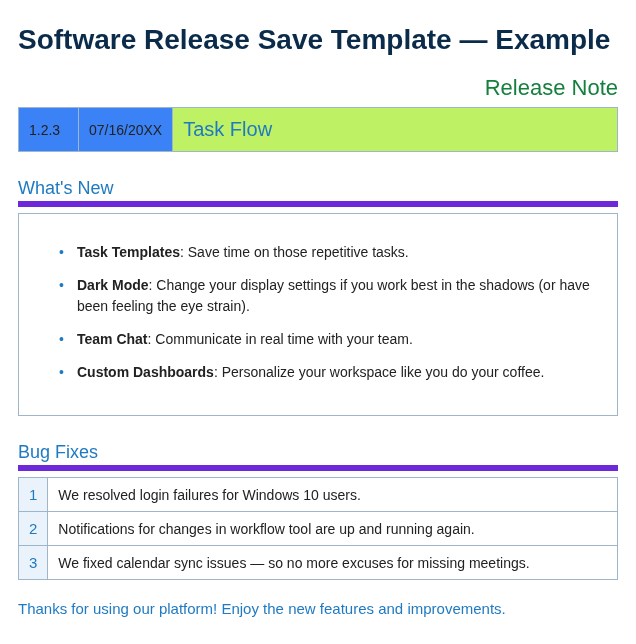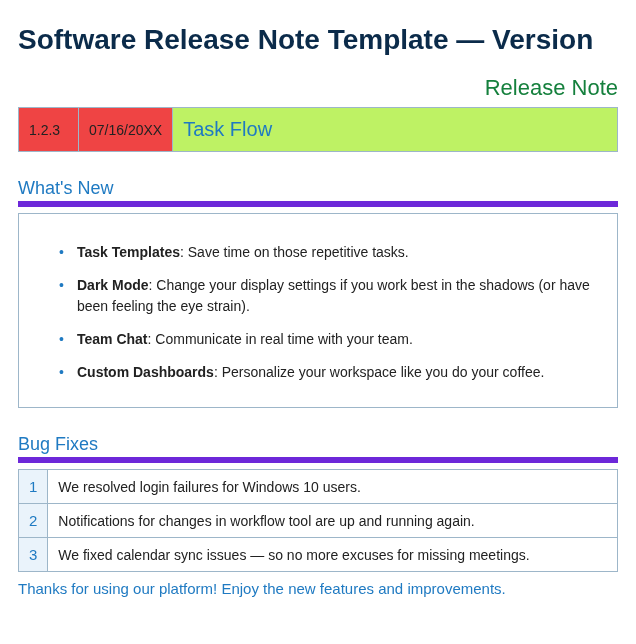--- a/index.html
+++ b/index.html
@@ -32,39 +32,39 @@
     .meta-table th {
       text-align: left;
       font-weight: 400;
       color: #555;
       padding: 4px 8px;
       font-size: 13px;
     }
     .meta-table td {
       border: 1px solid #9db6c9;
       padding: 10px 10px;
-      background: #ef4444;
+      background: #3b82f6;
       vertical-align: middle;
     }
     .meta-table td.product {
       color: #1f7ac2;
       font-size: 20px;
       background: #bef264;
     }
     .section-heading {
       color: #1f7ac2;
       font-size: 18px;
       margin-top: 26px;
       margin-bottom: 6px;
       border-bottom: 6px solid #6d28d9;
       padding-bottom: 2px;
     }
     .whats-new-box {
       border: 1px solid #9db6c9;
-      padding: 16px 22px 12px 22px;
+      padding: 16px 22px 20px 22px;
       font-size: 14px;
     }
     .whats-new-box ul {
       list-style: none;
       padding-left: 18px;
     }
     .whats-new-box li {
       position: relative;
       padding-left: 18px;
       margin: 12px 0;
@@ -91,27 +91,27 @@
     .bugfix-table td.num {
       width: 28px;
       text-align: center;
       background: #eaf3fb;
       color: #1f7ac2;
       font-size: 15px;
     }
     .closing {
       color: #1f7ac2;
       font-size: 15px;
-      margin-top: 8px;
+      margin-top: 20px;
     }
   </style>
 </head>
 <body>
 
-<h1 class="page-title">Software Release Note Template — Version</h1>
+<h1 class="page-title">Software Release Save Template — Example</h1>
 <div class="subtitle">Release Note</div>
 
 <table class="meta-table">
   <tbody>
   <tr>
     <td style="width:60px">1.2.3</td>
     <td style="width:77px">07/16/20XX</td>
     <td class="product">Task Flow</td>
   </tr>
 </tbody>

